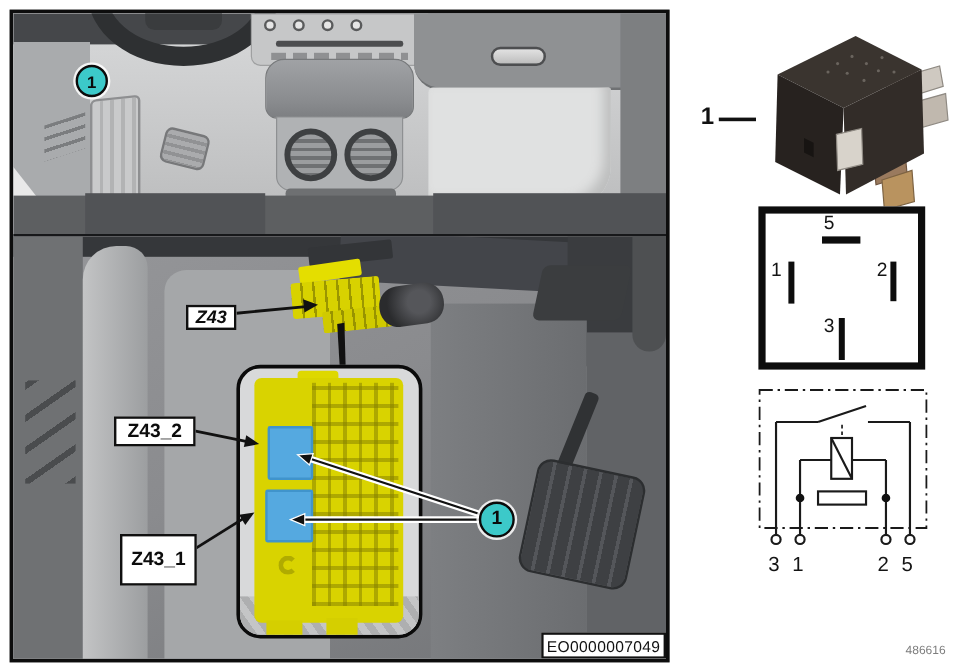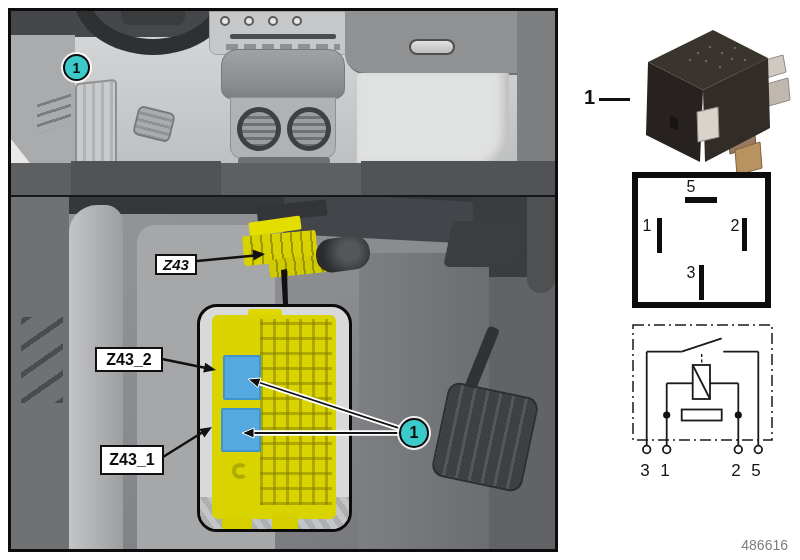--- a/index.html
+++ b/index.html
@@ -79,21 +79,21 @@
     background-image:repeating-linear-gradient(90deg,transparent 0 7px,#989300 7px 9px);}
   .ymod-cyl{left:305px;top:40px;width:54px;height:34px;border-radius:16px;transform:rotate(-8deg);
     background:radial-gradient(circle at 62% 45%,#55565a 0 25%,#2a2b2d 70%);}
   .ymod-top-dark{left:246px;top:6px;width:70px;height:16px;background:#333538;transform:rotate(-6deg);border-radius:2px;}
 
   
   .lbl{display:flex;align-items:center;justify-content:center;background:#ffffff;
     border:2px solid #101010;color:#0c0c0c;font-weight:bold;cursor:pointer;}
   .lbl.z43{left:144px;top:57px;width:42px;height:21px;font-size:15px;font-style:italic;}
   .lbl.z432{left:84px;top:150px;width:68px;height:25px;font-size:16px;}
-  .lbl.z431{left:89px;top:248px;width:64px;height:30px;font-size:16px;}
+  .lbl.z431{left:89px;top:248px;width:64px;height:43px;font-size:16px;}
 
   
   .inset{left:186px;top:107px;width:155px;height:228px;background:#d8d9da;
     border:3px solid #0b0b0b;border-radius:20px;overflow:hidden;}
   .inset-floor{left:0;top:190px;width:149px;height:32px;
     background:repeating-linear-gradient(55deg,#c4c5c6 0 6px,#aeafb0 6px 12px);}
   .fusebox{left:12px;top:8px;width:124px;height:204px;background:#d9d300;border-radius:6px;}
   .fusebox-tab{left:48px;top:2px;width:34px;height:22px;background:#ded800;border-radius:3px 3px 0 0;}
   .fuse-field{left:60px;top:12px;width:72px;height:186px;
     background-image:repeating-linear-gradient(90deg,rgba(130,125,0,.5) 0 3px,transparent 3px 13px),
@@ -114,21 +114,21 @@
   
   .relay-item-label{left:584px;top:86px;width:16px;height:22px;font-size:20px;font-weight:bold;color:#111;}
   .relay-item-line{left:599px;top:98px;width:31px;height:2.5px;background:#111;}
 
   .pin-box{left:632px;top:172px;width:139px;height:136px;border:6px solid #0d0d0d;background:#ffffff;}
   .pin-num{position:absolute;font-size:16px;color:#141414;width:14px;text-align:center;line-height:16px;}
   .pin-bar{position:absolute;background:#0d0d0d;}
 
   .sch-label{position:absolute;width:14px;text-align:center;font-size:17px;color:#141414;}
 
-  .doc-number{left:728px;top:537px;width:60px;text-align:right;font-size:14px;color:#7d7d7d;}
+  .doc-number{left:728px;top:537px;width:60px;text-align:right;font-size:10px;color:#7d7d7d;}
 </style>
 </head>
 <body>
 
 <div id="canvas">
 
   <div class="photo-block">
 
     <div class="photo-top">
       <div class="abs dash-strip"></div>
@@ -219,20 +219,21 @@
         <line x1="388.7" y1="231.4" x2="245" y2="184.5" stroke="#fff" stroke-width="5.5"></line>
         <line x1="388" y1="236" x2="241" y2="236" stroke="#fff" stroke-width="5.5"></line>
         <line x1="388.7" y1="231.4" x2="245" y2="184.5" stroke="#111" stroke-width="1.8"></line>
         <line x1="388" y1="236" x2="241" y2="236" stroke="#111" stroke-width="1.8"></line>
         <polygon points="237,182 246.9,190.5 250,181" fill="#111" stroke="#fff" stroke-width="1"></polygon>
         <polygon points="231,236 243,241 243,231" fill="#111" stroke="#fff" stroke-width="1"></polygon>
       </svg>
 
       <div class="abs callout big" style="left:388px;top:221px;z-index:40;">1</div>
 
+      <div class="abs eo-label">EO0000007049</div>
     </div>
   </div>
 
   <svg class="abs" style="left:580px;top:15px;" width="212" height="160" viewBox="0 0 212 160">
 
     <polygon points="158,53 203,40 206,57 161,71" fill="#cfc9c1" stroke="#8f8a83" stroke-width="1"></polygon>
     <polygon points="172,73 208,63 210,85 175,95" fill="#c0b8ae" stroke="#8f8a83" stroke-width="1"></polygon>
     <polygon points="146,97 172,89 176,131 150,139" fill="#9a7a5e" stroke="#6e543f" stroke-width="1"></polygon>
     <polygon points="155,135 180,127 182,153 157,160" fill="#b9935f" stroke="#7d6342" stroke-width="1"></polygon>
 

